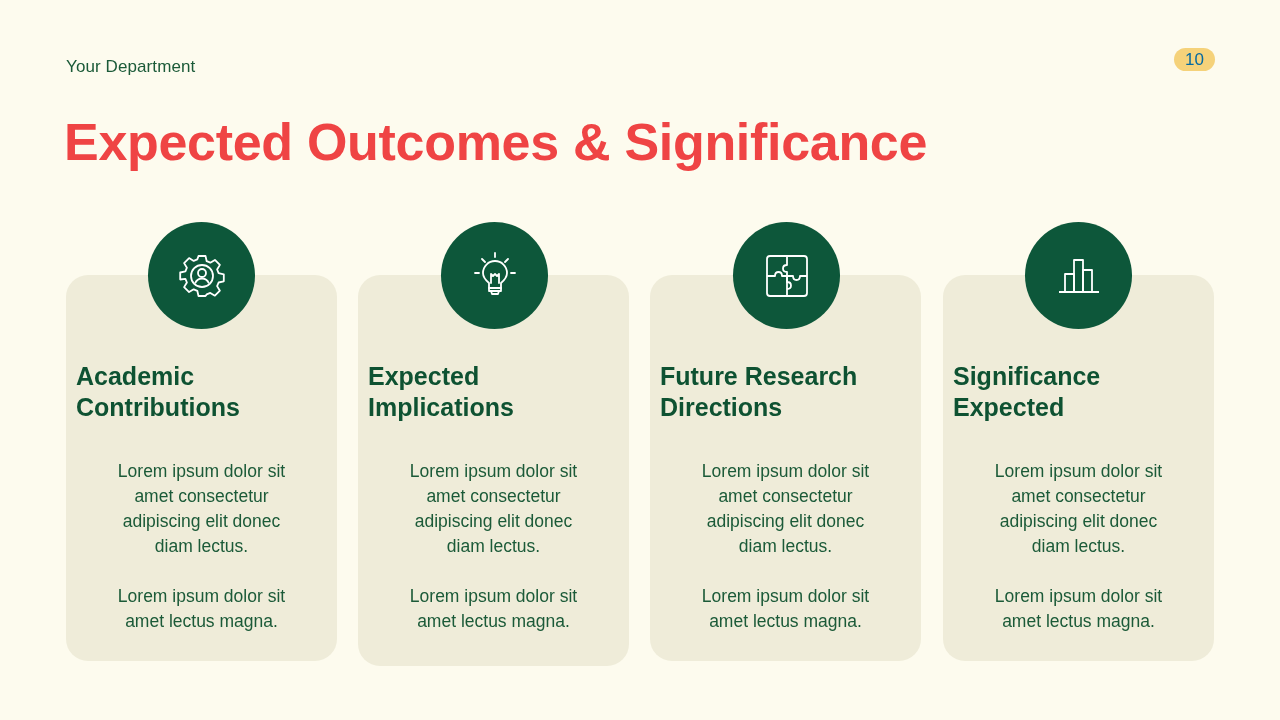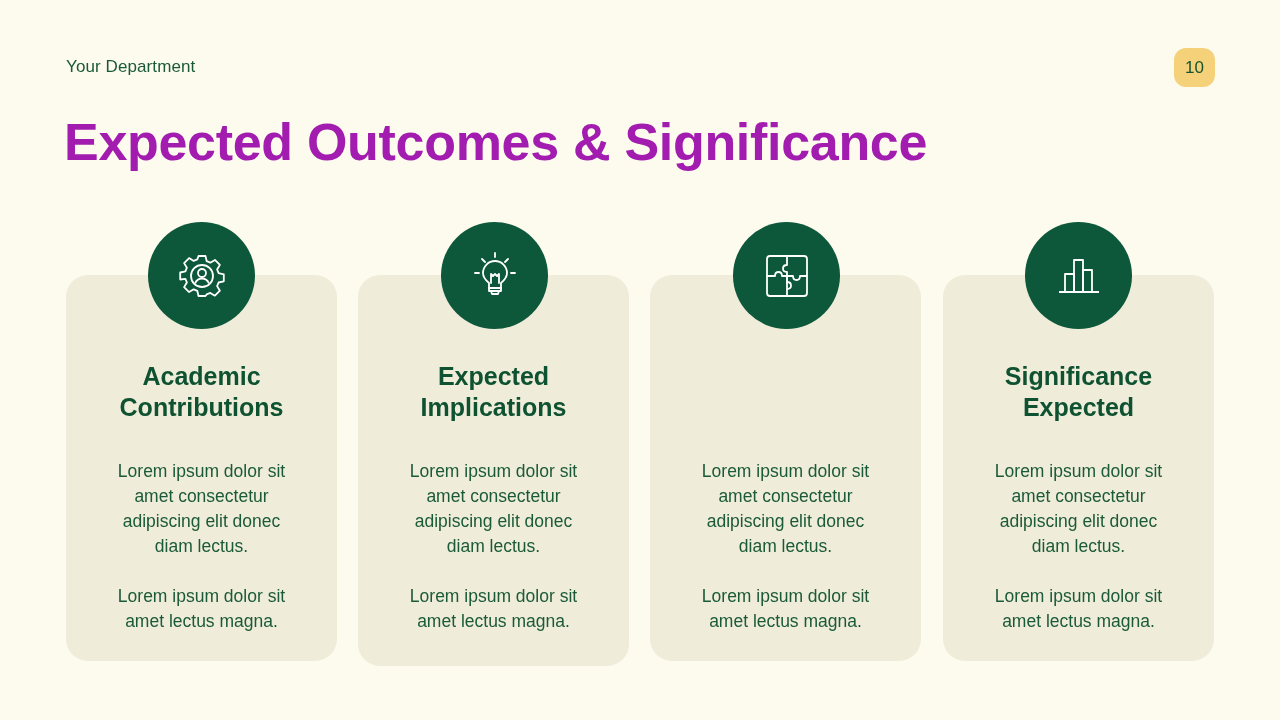--- a/index.html
+++ b/index.html
@@ -8,44 +8,44 @@
     background:#fdfbee;
     font-family:"Liberation Sans", "DejaVu Sans", sans-serif;
     color:#0e5232;
     position:relative;
   }
   .dept {
     position:absolute; left:66px; top:57px;
     font-size:17px; color:#1b5a38; letter-spacing:0.1px;text-align:right;
   }
   .page-badge {
-    position:absolute; left:1174px; top:48px; width:41px; height:39px;
+    position:absolute; left:1174px; top:48px; width:41px; height:23px;
     background:#f5d27a; border-radius:12px;
     display:flex; align-items:center; justify-content:center;
-    font-size:17px; color:#14532d;
+    font-size:17px; color:#0369a1;
   }
   .title {
     position:absolute; left:64px; top:112px; margin:0;
-    font-size:52px; font-weight:bold; color:#a21caf; letter-spacing:-0.3px;
+    font-size:52px; font-weight:bold; color:#ef4444; letter-spacing:-0.3px;
     white-space:nowrap;
   }
   .card {
     position:absolute; top:275px; width:271px; height:386px;
     background:#efecd9; border-radius:22px;
   }
   .card:nth-of-type(4) { height:391px; }
   .circle {
     position:absolute; top:222px; width:107px; height:107px; border-radius:50%;
     background:#0d573a;
     display:flex; align-items:center; justify-content:center;
   }
   .circle svg { width:52px; height:52px; }
   .card-title {
     position:absolute; left:0; right:0; top:86px;
-    text-align:center; font-size:25px; font-weight:bold; line-height:31px;
+    font-size:25px; font-weight:bold; line-height:31px;
     color:#0e5232; padding:0 10px;
   }
   .card-body {
     position:absolute; left:0; right:0; top:184px;
     text-align:center; font-size:17.5px; line-height:25px; color:#1b5a38;
   }
   .card-body p { margin:0; padding:0 38px; }
   .card-body p + p { margin-top:25px; padding:0 30px;text-align:center; }
 </style>
 </head>
@@ -63,20 +63,21 @@
   </div>
 </div>
 <div class="card" style="left:358px;">
   <div class="card-title">Expected Implications</div>
   <div class="card-body">
     <p>Lorem ipsum dolor sit amet consectetur adipiscing elit donec diam lectus.</p>
     <p>Lorem ipsum dolor sit amet lectus magna.</p>
   </div>
 </div>
 <div class="card" style="left:650px;">
+  <div class="card-title">Future Research Directions</div>
   <div class="card-body">
     <p>Lorem ipsum dolor sit amet consectetur adipiscing elit donec diam lectus.</p>
     <p>Lorem ipsum dolor sit amet lectus magna.</p>
   </div>
 </div>
 <div class="card" style="left:943px;">
   <div class="card-title">Significance Expected</div>
   <div class="card-body">
     <p>Lorem ipsum dolor sit amet consectetur adipiscing elit donec diam lectus.</p>
     <p>Lorem ipsum dolor sit amet lectus magna.</p>

